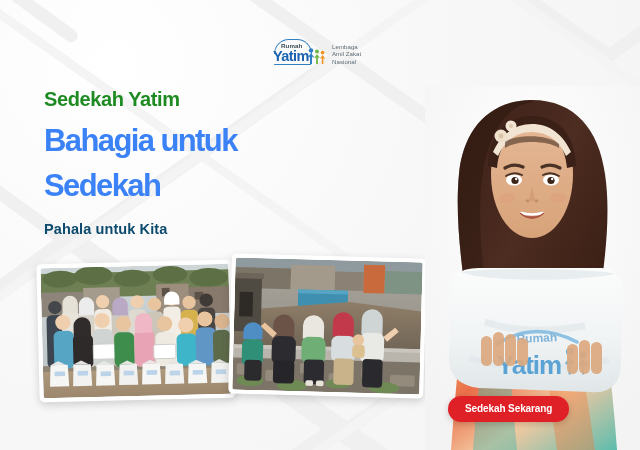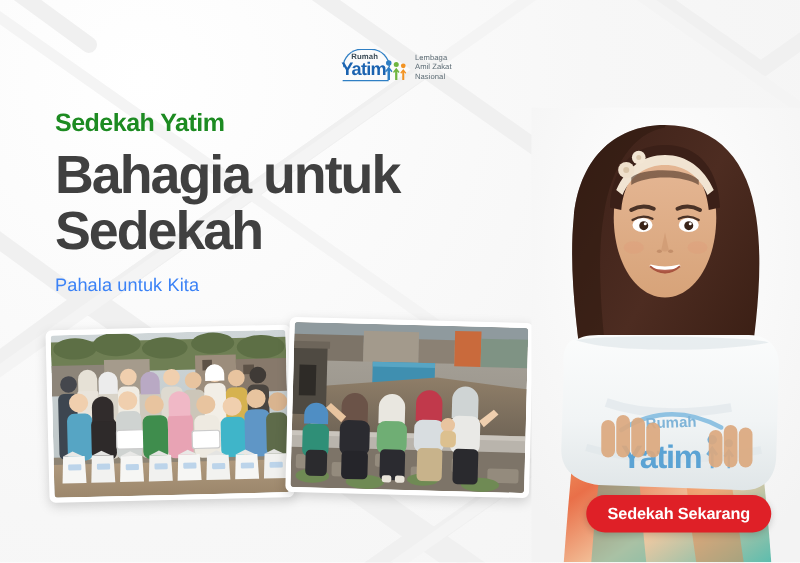--- a/index.html
+++ b/index.html
@@ -66,28 +66,28 @@
   .logo-text div { white-space:nowrap; }
 
   
   .copy { position:absolute; left:44px; top:84px; z-index:6; }
   .kicker {
     font-size:20px; font-weight:700; color:#1d8b22;
     letter-spacing:-.4px; line-height:30px;
     white-space:nowrap;
   }
   .headline {
-    font-size:43px; font-weight:700; color:#404040;
+    font-size:31px; font-weight:700; color:#3b82f6;
     letter-spacing:-1.6px; line-height:45px;
     margin-top:4px;
     white-space:nowrap;
   }
   .headline .l2 { display:block; }
   .subcopy {
-    font-size:14.5px; font-weight:400; color:#3b82f6;
+    font-size:14.5px; font-weight:700; color:#0c4a6e;
     letter-spacing:.1px; margin-top:13px;
     white-space:nowrap;
   }
 
   
   .photo {
     position:absolute;
     background:#ffffff;
     padding:4px;
     border-radius:5px;
@@ -114,24 +114,24 @@
   
   .girl {
     position:absolute; right:0; top:86px;
     width:215px; height:364px;
     z-index:7;
   }
   .girl svg { display:block; width:100%; height:100%; }
 
   
   .cta {
-    position:absolute; left:469px; top:396px;
+    position:absolute; left:448px; top:396px;
     background:#df2027;
     color:#ffffff;
-    font-size:13px; font-weight:700;
+    font-size:10px; font-weight:700;
     letter-spacing:-.1px;
     padding:7px 17px 8px;
     border-radius:16px;
     white-space:nowrap;
     z-index:9;
     box-shadow:0 2px 6px rgba(0,0,0,.18);
     cursor:pointer;
   }
 </style>
 </head>

